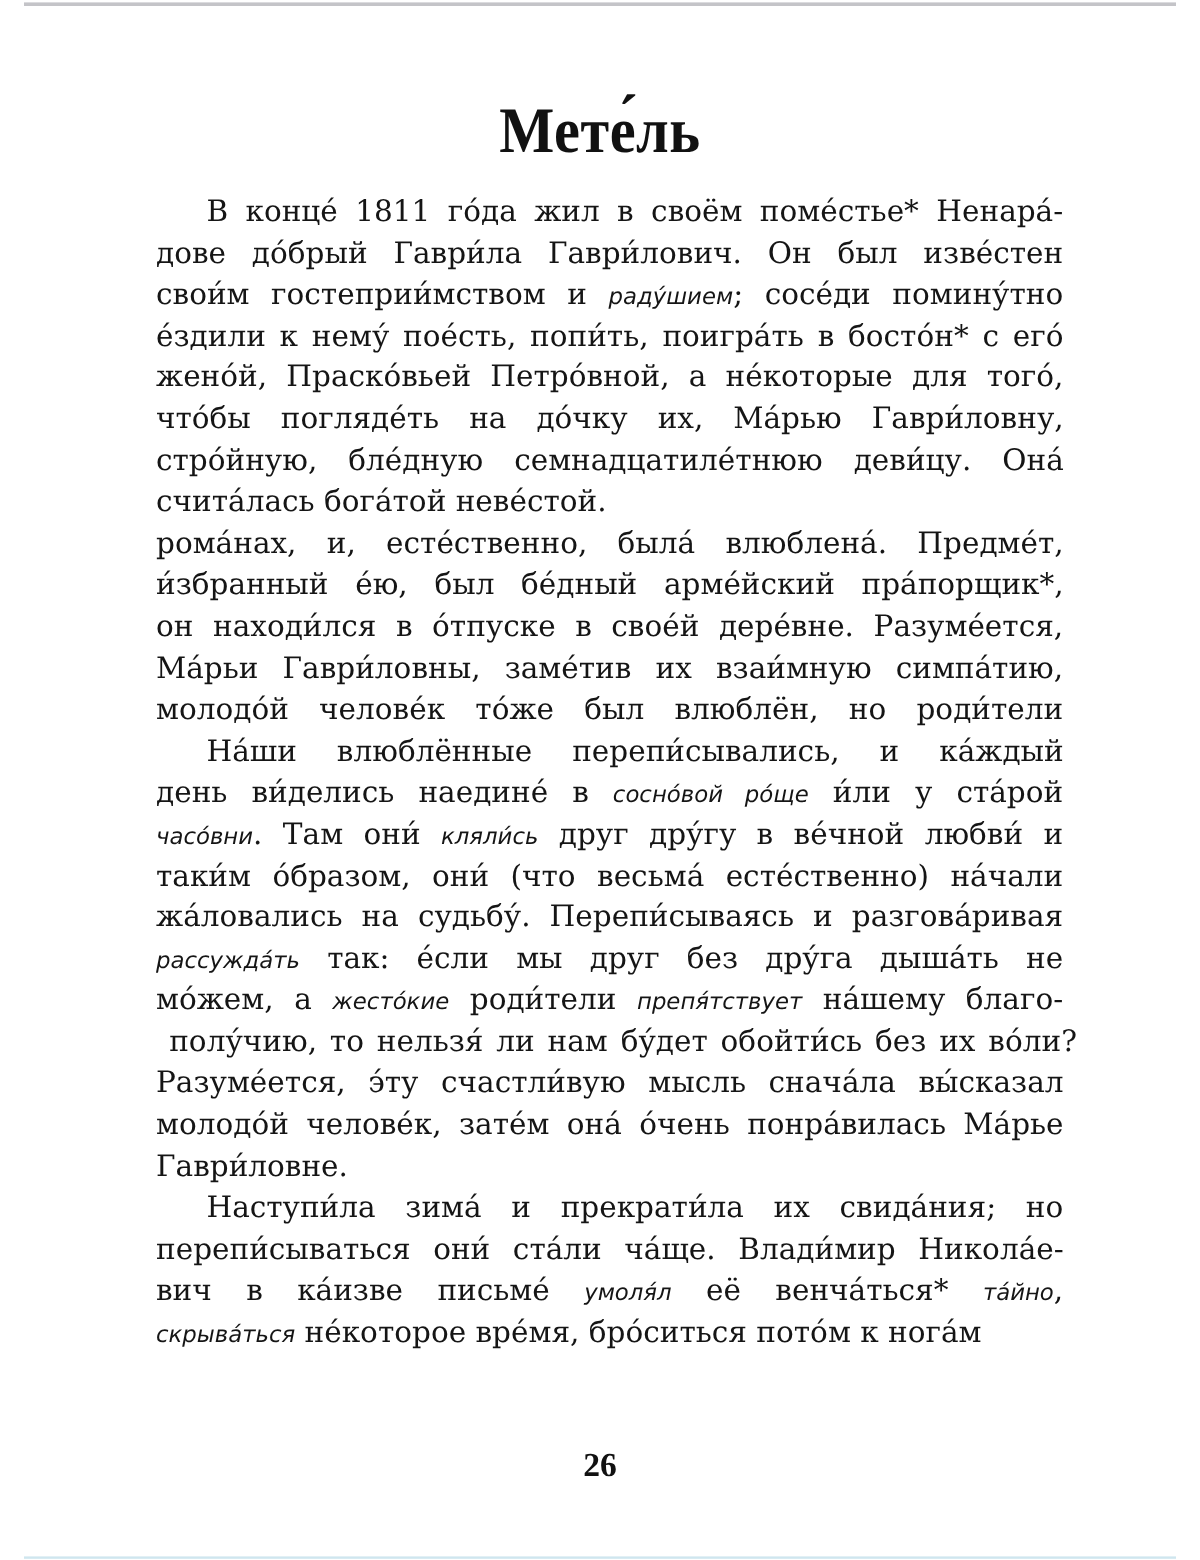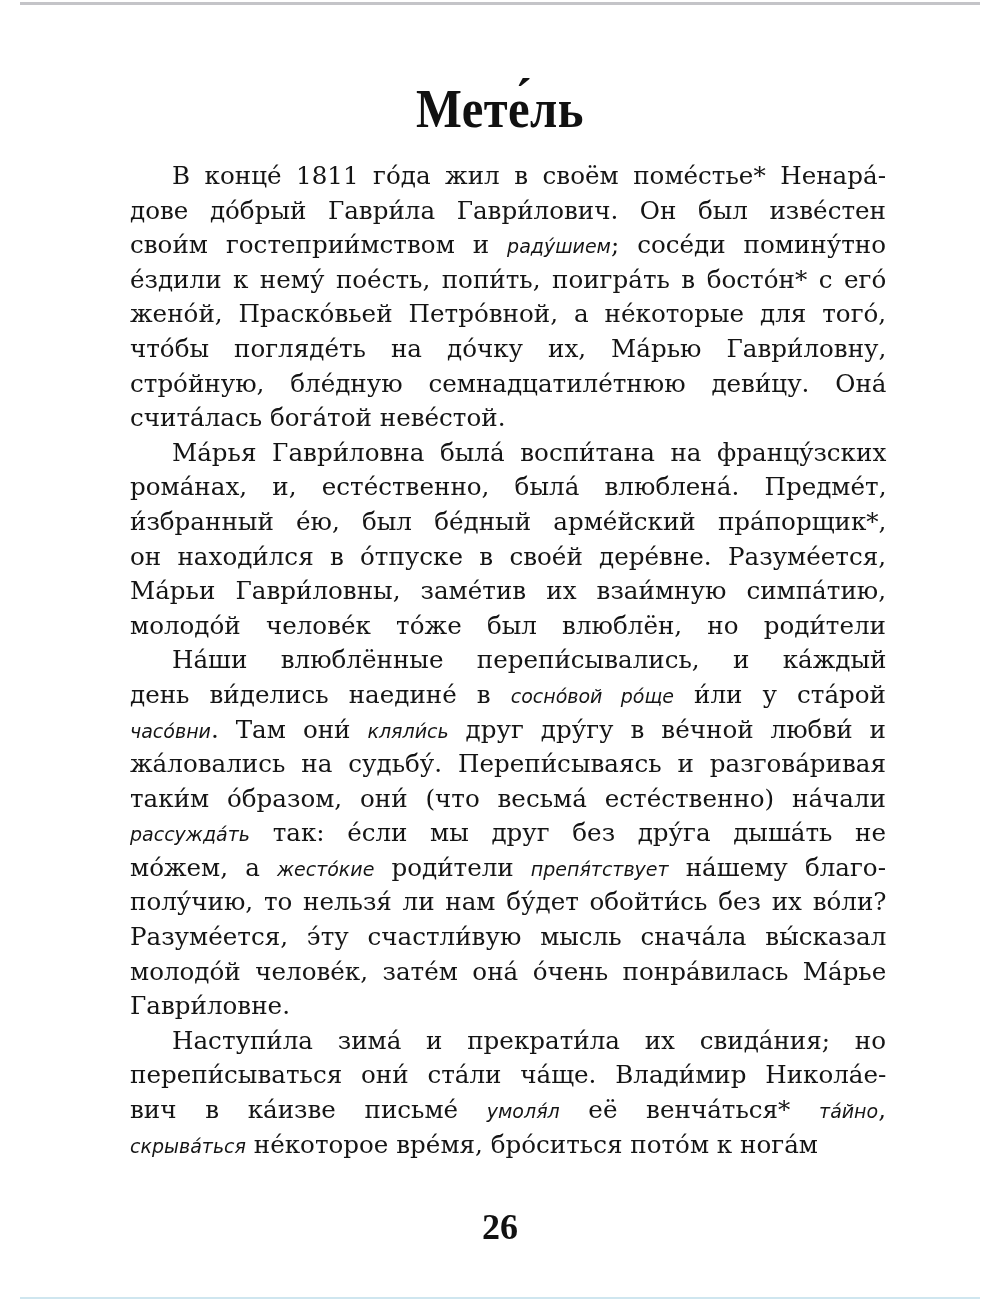--- a/index.html
+++ b/index.html
@@ -17,21 +17,21 @@
     color: #151515; line-height: 34.6px;
   }
   .line { display: block; white-space: nowrap; height: 34.6px; text-align: justify; text-align-last: justify; }
   .line.last { text-align-last: left; }
   .line.indent { padding-left: 42px; }
   .seg.italic { font-family: "DejaVu Sans", "Liberation Sans", sans-serif; font-style: italic; font-size: 19px; }
   .lines-wrap .line { transform-origin: left center; }
   .page-number {
     position: absolute; left: 0; top: 1206px; width: 1000px; text-align: center;
     font-family: "Liberation Serif", "DejaVu Serif", serif; font-weight: bold;
-    font-size: 36px; color: #111;
+    font-size: 28px; color: #111;
   }
 </style>
 </head>
 <body>
 
 <div class="top-rule"></div>
 
 <h1 class="title" style="margin:0;">Мете́ль</h1>
 
 <div class="text-block lines-wrap" id="text-block">
@@ -39,36 +39,35 @@
       <span class="line indent" style="display: block; word-spacing: 6.63px;"><span class="seg">В конце́ 1811 го́да жил в своём поме́стье* Ненара́-</span></span>
       <span class="line" style="display: block; word-spacing: 13.67px;"><span class="seg">дове до́брый Гаври́ла Гаври́лович. Он был изве́стен</span></span>
       <span class="line" style="display: block; word-spacing: 5.2px;"><span class="seg">свои́м гостеприи́мством и </span><span class="seg italic">раду́шием</span><span class="seg">; сосе́ди помину́тно</span></span>
       <span class="line" style="display: block; word-spacing: 3.67px;"><span class="seg">е́здили к нему́ пое́сть, попи́ть, поигра́ть в босто́н* с его́</span></span>
       <span class="line" style="display: block; word-spacing: 8.17px;"><span class="seg">жено́й, Праско́вьей Петро́вной, а не́которые для того́,</span></span>
       <span class="line" style="display: block; word-spacing: 17.17px;"><span class="seg">что́бы погляде́ть на до́чку их, Ма́рью Гаври́ловну,</span></span>
       <span class="line" style="display: block; word-spacing: 18px;"><span class="seg">стро́йную, бле́дную семнадцатиле́тнюю деви́цу. Она́</span></span>
       <span class="line last" style="display: block;"><span class="seg">счита́лась бога́той неве́стой.</span></span>
     </div>
     <div>
-      <span class="line indent" style="display: block; word-spacing: 7.8px;"><span class="seg">Ма́рья Гаври́ловна была́ воспи́тана на францу́зских</span></span>
       <span class="line" style="display: block; word-spacing: 17.4px;"><span class="seg">рома́нах, и, есте́ственно, была́ влюблена́. Предме́т,</span></span>
       <span class="line" style="display: block; word-spacing: 14.4px;"><span class="seg">и́збранный е́ю, был бе́дный арме́йский пра́порщик*,</span></span>
       <span class="line" style="display: block; word-spacing: 8.43px;"><span class="seg">он находи́лся в о́тпуске в свое́й дере́вне. Разуме́ется,</span></span>
       <span class="line" style="display: block; word-spacing: 12.2px;"><span class="seg">Ма́рьи Гаври́ловны, заме́тив их взаи́мную симпа́тию,</span></span>
       <span class="line" style="display: block; word-spacing: 17.33px;"><span class="seg">молодо́й челове́к то́же был влюблён, но роди́тели</span></span>
     </div>
     <div>
       <span class="line indent" style="display: block; word-spacing: 25.5px;"><span class="seg">На́ши влюблённые перепи́сывались, и ка́ждый</span></span>
       <span class="line" style="display: block; word-spacing: 7.75px;"><span class="seg">день ви́делись наедине́ в </span><span class="seg italic">сосно́вой ро́ще</span><span class="seg"> и́ли у ста́рой</span></span>
       <span class="line" style="display: block; word-spacing: 4.89px;"><span class="seg italic">часо́вни</span><span class="seg">. Там они́ </span><span class="seg italic">кляли́сь</span><span class="seg"> друг дру́гу в ве́чной любви́ и</span></span>
+      <span class="line" style="display: block; word-spacing: 10px;"><span class="seg">таки́м о́бразом, они́ (что весьма́ есте́ственно) на́чали</span></span>
       <span class="line" style="display: block; word-spacing: 8px;"><span class="seg">жа́ловались на судьбу́. Перепи́сываясь и разгова́ривая</span></span>
-      <span class="line" style="display: block; word-spacing: 10px;"><span class="seg">таки́м о́бразом, они́ (что весьма́ есте́ственно) на́чали</span></span>
       <span class="line" style="display: block; word-spacing: 11.25px;"><span class="seg italic">рассужда́ть</span><span class="seg"> так: е́сли мы друг без дру́га дыша́ть не</span></span>
       <span class="line" style="display: block; word-spacing: 0px;"><span class="seg">мо́жем, а </span><span class="seg italic">жесто́кие</span><span class="seg"> роди́тели </span><span class="seg italic">препя́тствует</span><span class="seg"> на́шему благо-</span></span>
-      <span class="line" style="display: block; word-spacing: 2.89px;"><span class="seg">полу́чию, то нельзя́ ли нам бу́дет обойти́сь без их во́ли?</span></span>
+      <span class="line" style="display: block; word-spacing: 2.89px; margin-left: 11px;"><span class="seg">полу́чию, то нельзя́ ли нам бу́дет обойти́сь без их во́ли?</span></span>
       <span class="line" style="display: block; word-spacing: 11px;"><span class="seg">Разуме́ется, э́ту счастли́вую мысль снача́ла вы́сказал</span></span>
       <span class="line" style="display: block; word-spacing: 6.67px;"><span class="seg">молодо́й челове́к, зате́м она́ о́чень понра́вилась Ма́рье</span></span>
       <span class="line last" style="display: block;"><span class="seg">Гаври́ловне.</span></span>
     </div>
     <div>
       <span class="line indent" style="display: block; word-spacing: 16.83px;"><span class="seg">Наступи́ла зима́ и прекрати́ла их свида́ния; но</span></span>
       <span class="line" style="display: block; word-spacing: 11px;"><span class="seg">перепи́сываться они́ ста́ли ча́ще. Влади́мир Никола́е-</span></span>
       <span class="line" style="display: block; word-spacing: 14.43px;"><span class="seg">вич в ка́изве письме́ </span><span class="seg italic">умоля́л</span><span class="seg"> её венча́ться* </span><span class="seg italic">та́йно</span><span class="seg">,</span></span>
       <span class="line last" style="display: block;"><span class="seg italic">скрыва́ться</span><span class="seg"> не́которое вре́мя, бро́ситься пото́м к нога́м</span></span>
     </div>

